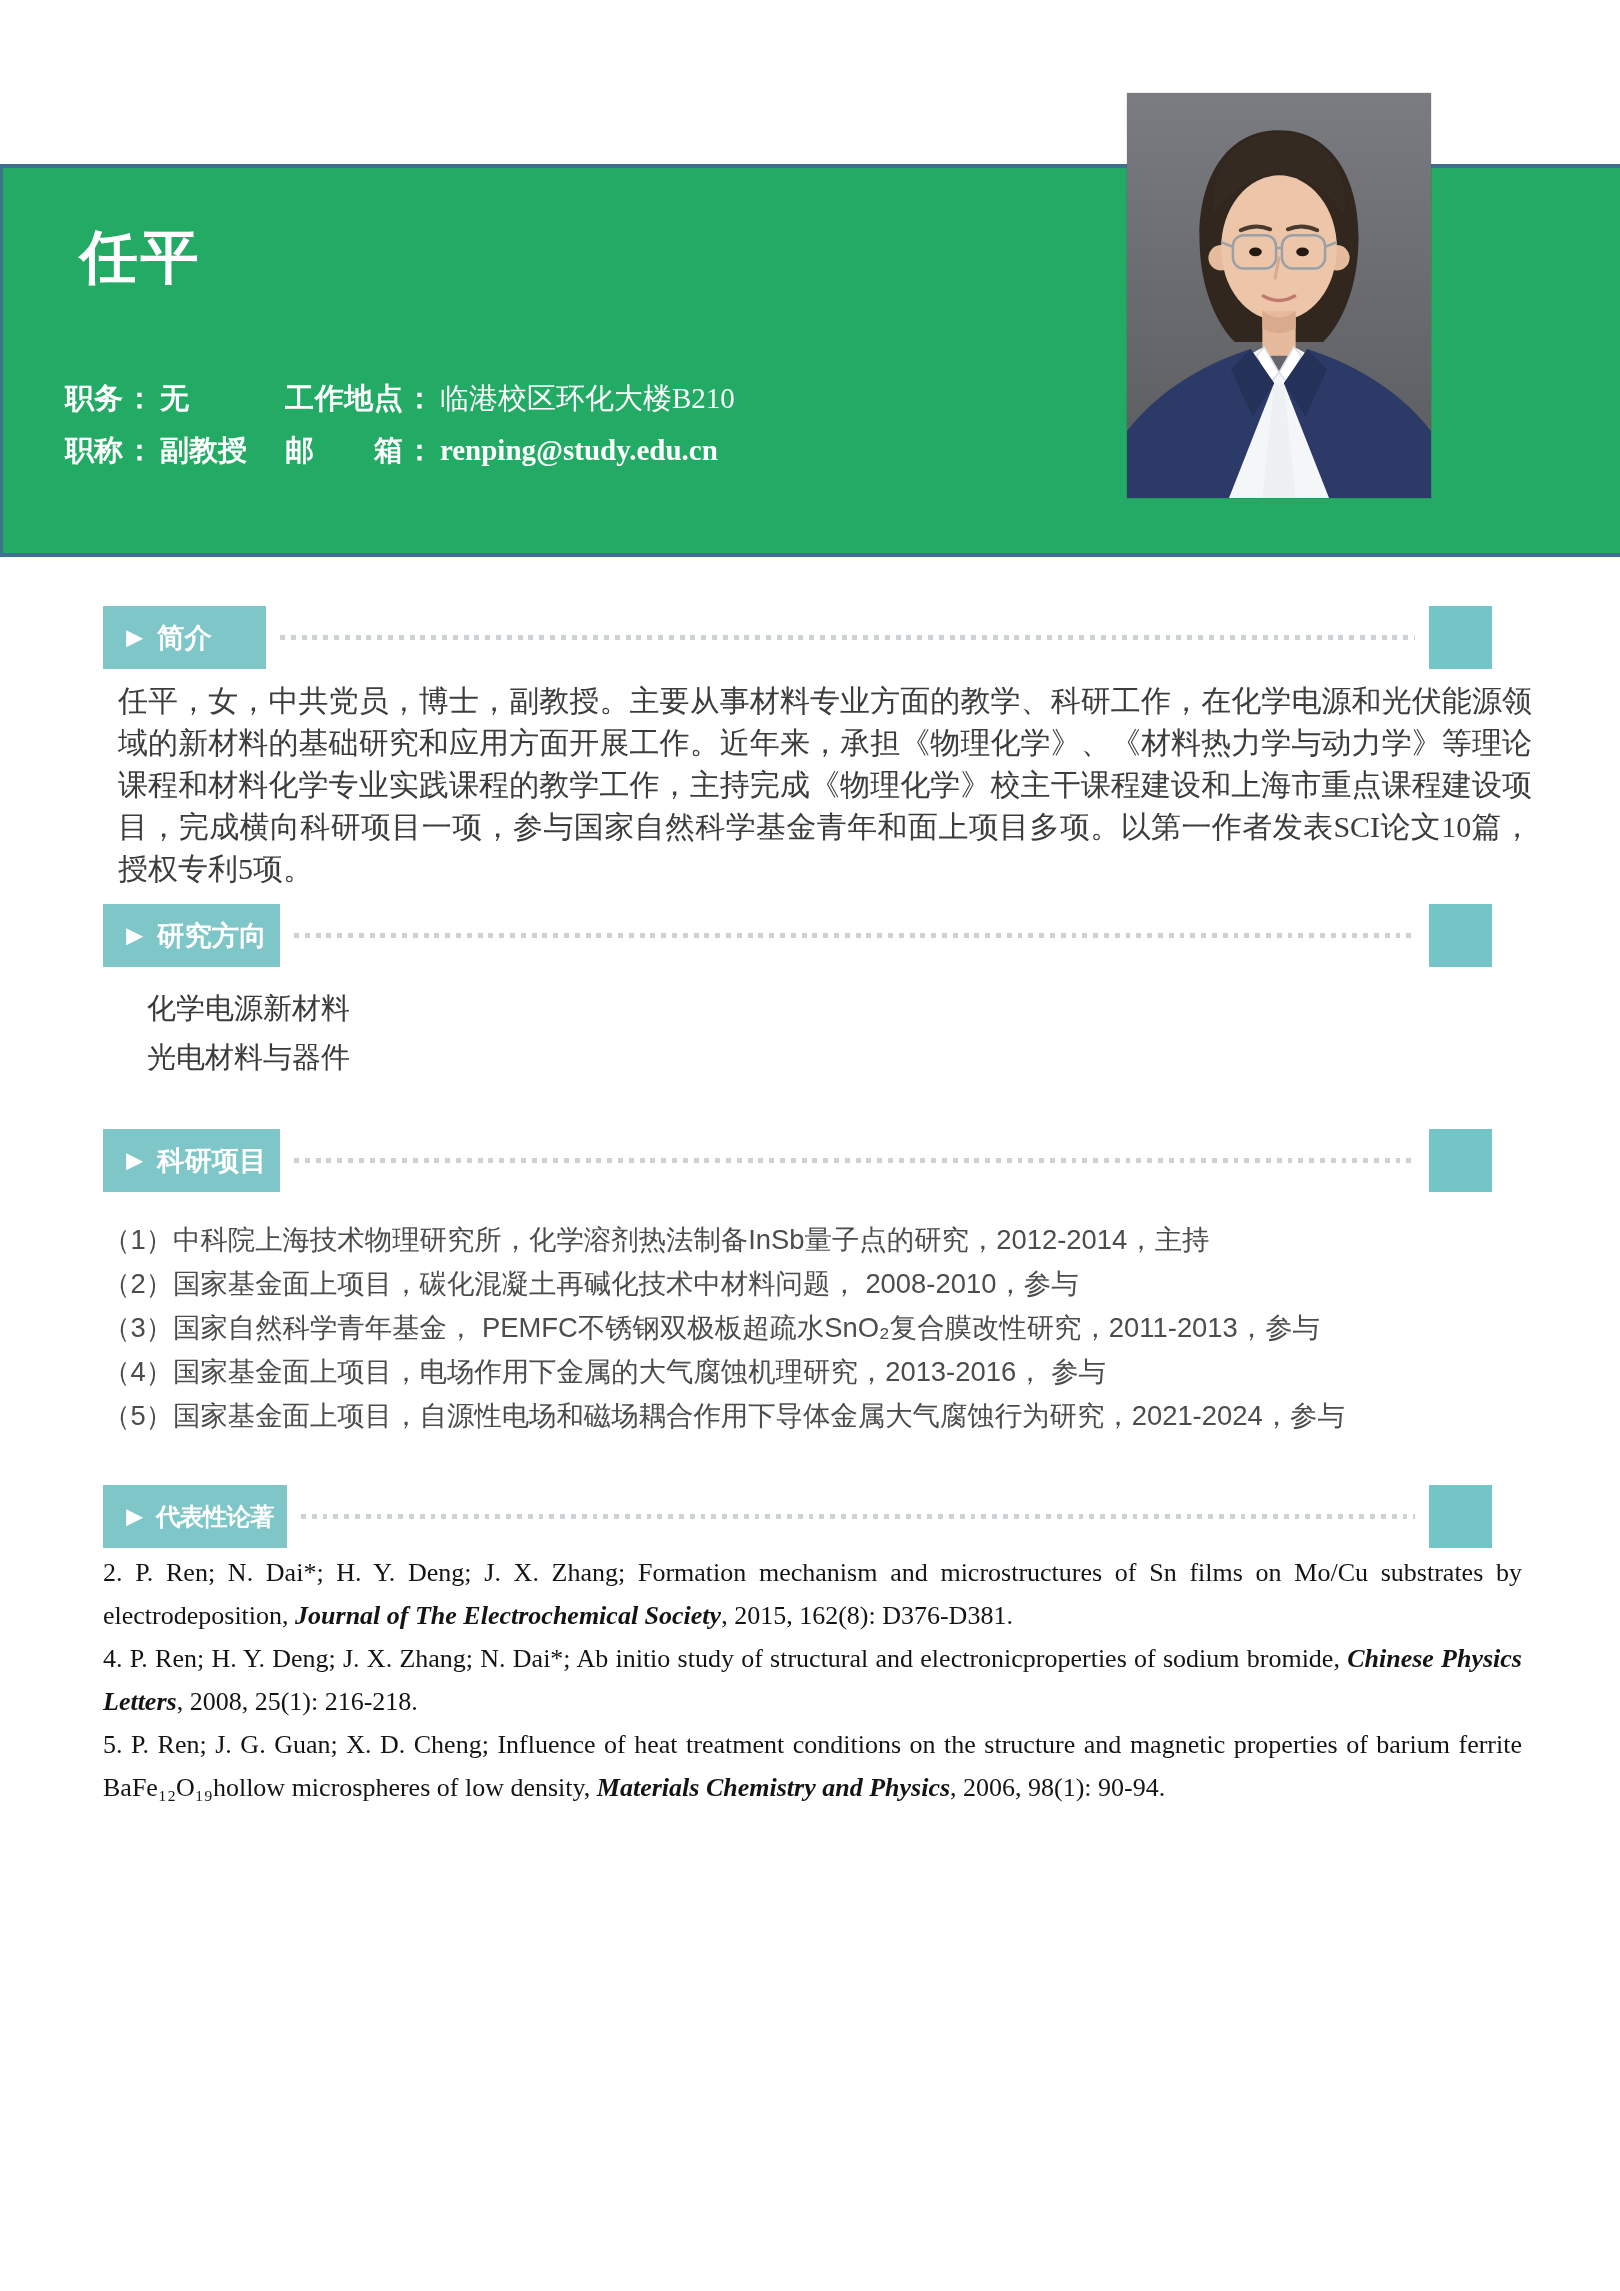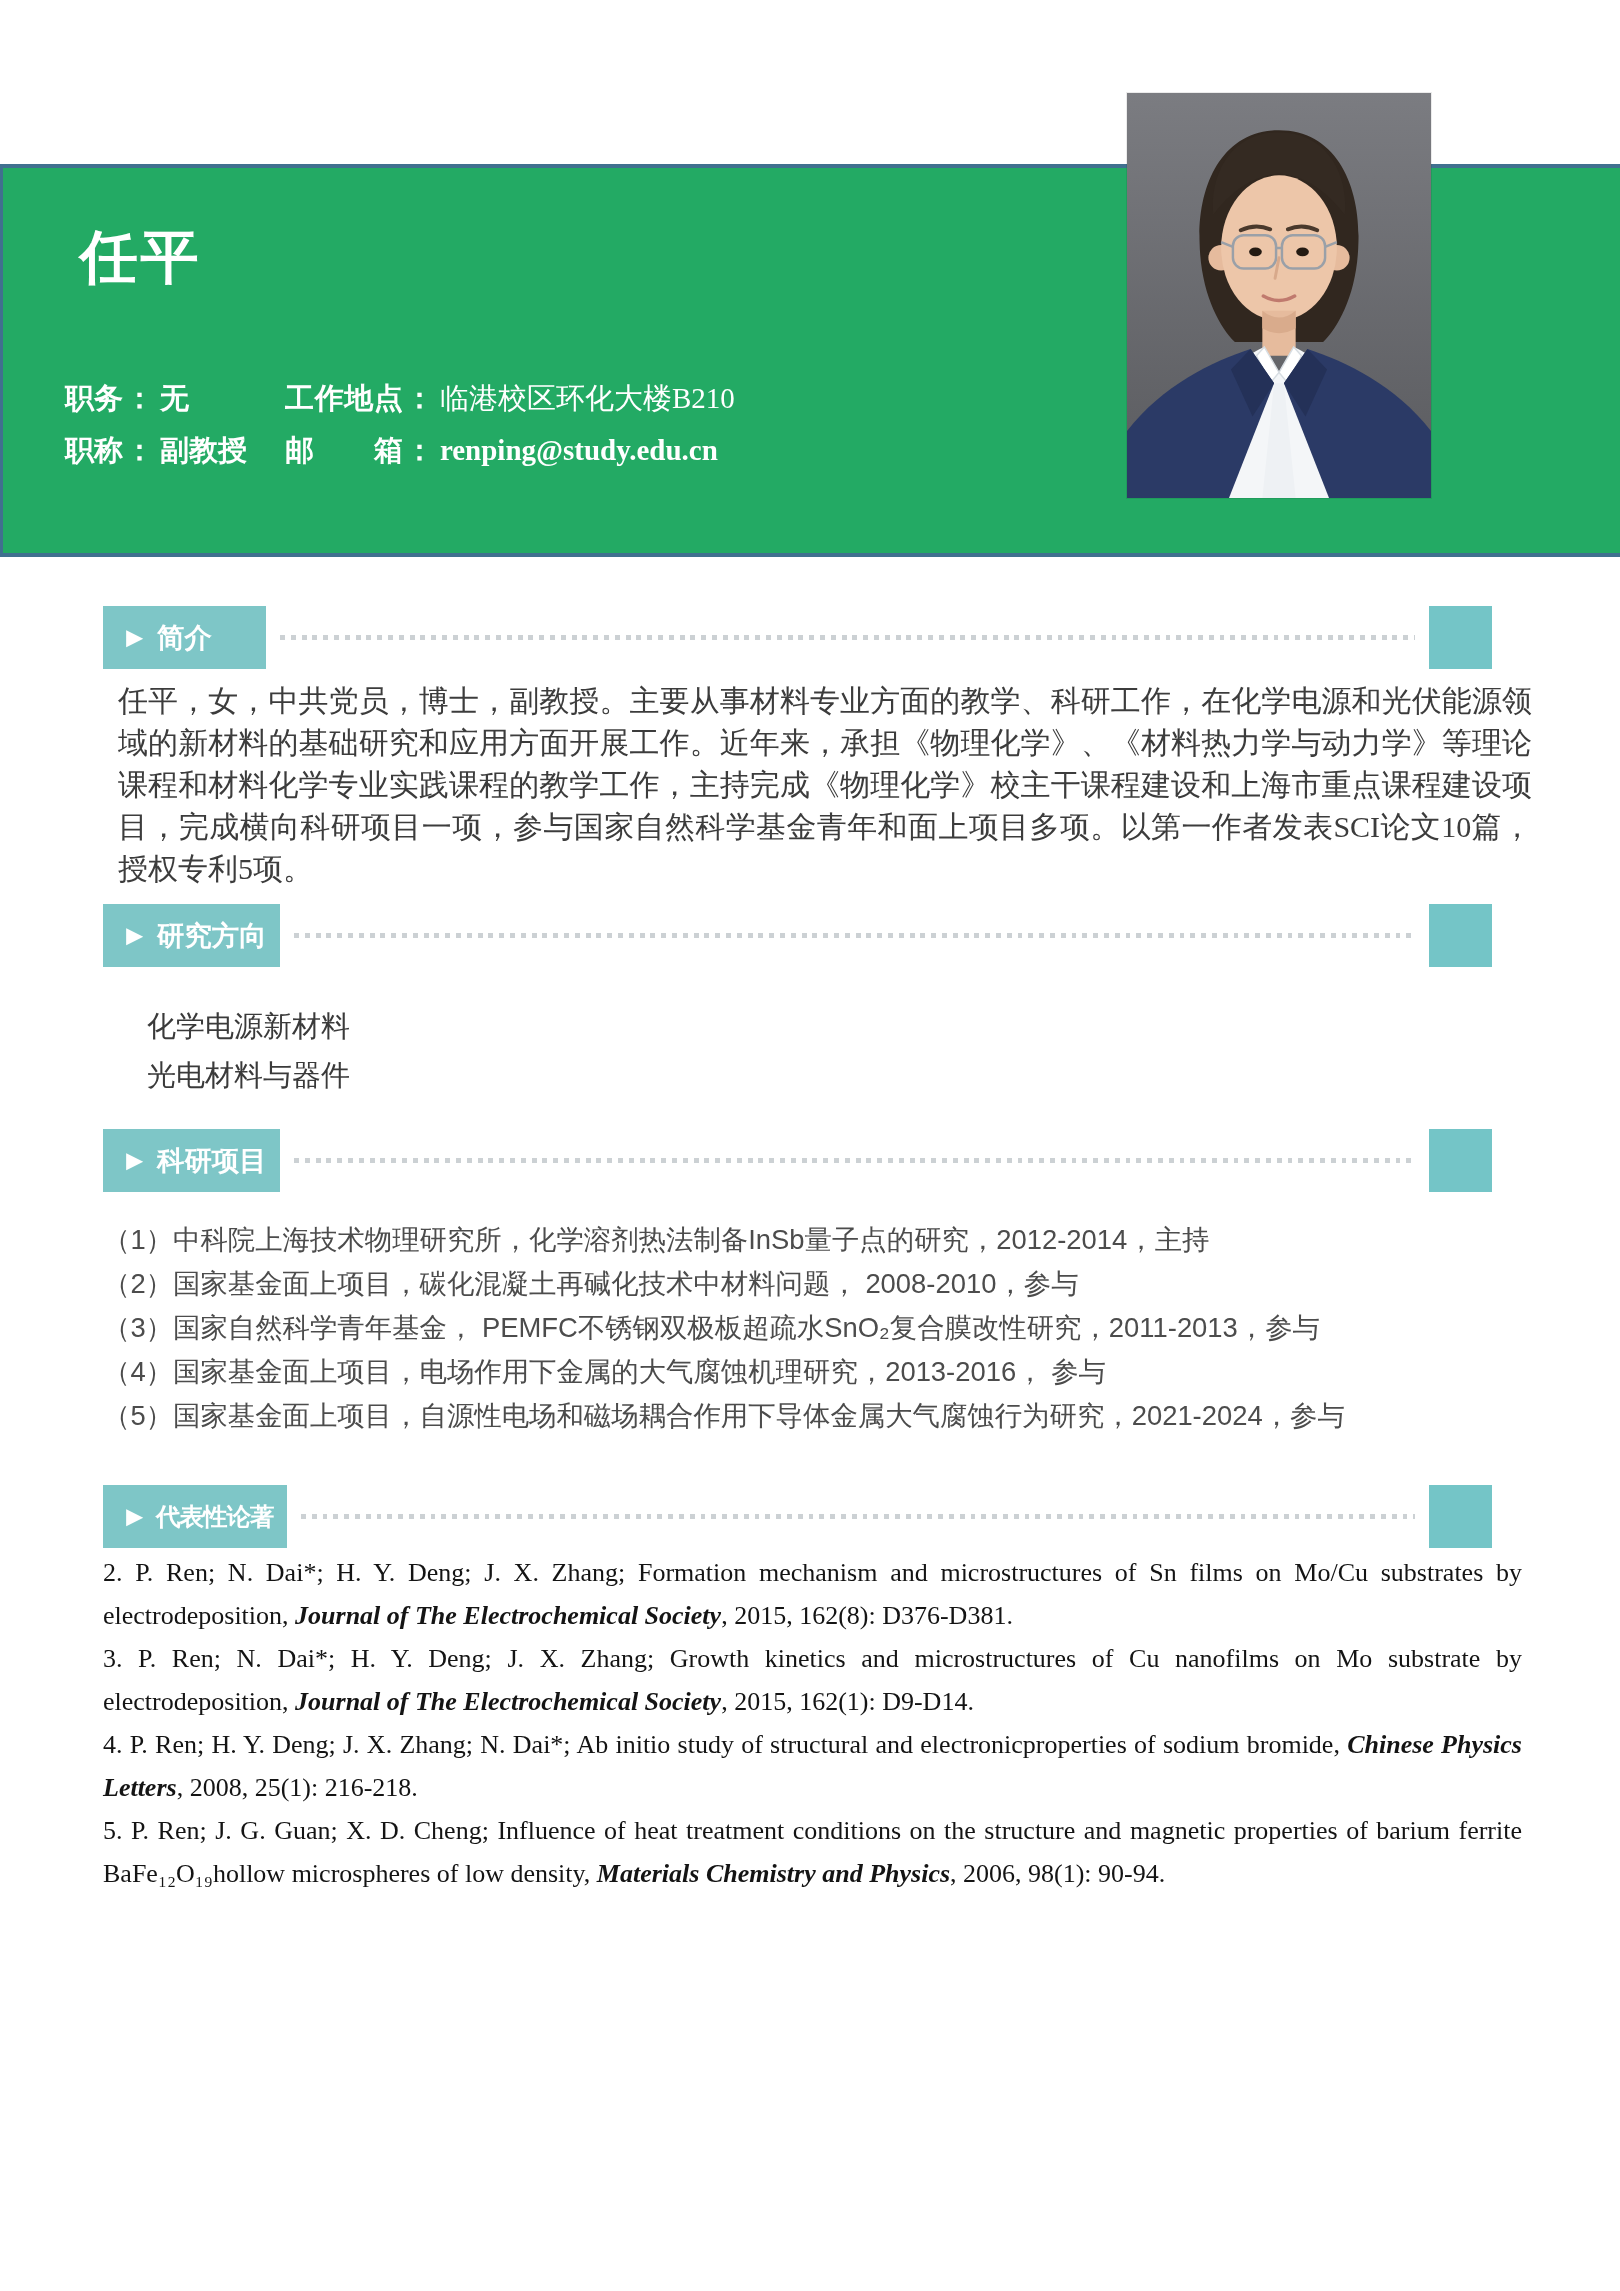--- a/index.html
+++ b/index.html
@@ -60,21 +60,21 @@
   .endcap{width:63px;height:63px;background:var(--endcap-teal,#74c5c7);flex-shrink:0;}
   
   .intro-text{
     position:absolute;left:118px;top:680px;width:1414px;
     font-family:"Liberation Serif",serif;
     font-size:30px;line-height:42px;color:#3c3c3c;
     text-align:justify;
   }
   .directions{
     position:absolute;left:147px;top:984px;
-    font-size:29px;line-height:49px;color:#3a3a3a;margin-top:18px;
+    font-size:29px;line-height:49px;color:#3a3a3a;
   }
   .projects{
     position:absolute;left:103px;top:1218px;width:1431px;
     font-size:27.4px;color:#4c4c4c;
   }
   .project-item{line-height:44px;white-space:nowrap;}
   .pubs{
     position:absolute;left:103px;top:1551px;width:1419px;
     font-family:"Liberation Serif",serif;
     font-size:26px;line-height:43px;color:#141414;
@@ -209,19 +209,18 @@
   <div class="sec-header" style="top:1485px">
     <div class="sec-box tight">
       <span class="tri">▶</span>
       <span>代表性论著</span>
     </div>
     <div class="dots"></div>
     <div class="endcap"></div>
   </div>
   <div class="pubs">
       <p class="pub-item"><span class="plain">2. P. Ren; N. Dai*; H. Y. Deng; J. X. Zhang; Formation mechanism and microstructures of Sn films on Mo/Cu substrates by electrodeposition, </span><span class="journal">Journal of The Electrochemical Society</span><span class="plain">, 2015, 162(8): D376-D381.</span></p>
-      <p class="pub-item"><span class="plain">3. P. Ren; N. Dai*; H. Y. Deng; J. X. Zhang; Growth kinetics and microstructures of Cu nanofilms on Mo substrate by electrodeposition, </span><span class="journal">Journal of The Electrochemical Society</span><span class="plain">, 2015, 162(1): D9-D14.</span></p>
       <p class="pub-item"><span class="plain">4. P. Ren; H. Y. Deng; J. X. Zhang; N. Dai*; Ab initio study of structural and electronicproperties of sodium bromide, </span><span class="journal">Chinese Physics Letters</span><span class="plain">, 2008, 25(1): 216-218.</span></p>
       <p class="pub-item"><span class="plain">5. P. Ren; J. G. Guan; X. D. Cheng; Influence of heat treatment conditions on the structure and magnetic properties of barium ferrite BaFe₁₂O₁₉hollow microspheres of low density, </span><span class="journal">Materials Chemistry and Physics</span><span class="plain">, 2006, 98(1): 90-94.</span></p>
     </div>
 
 </div>
 
 
 </body></html>

